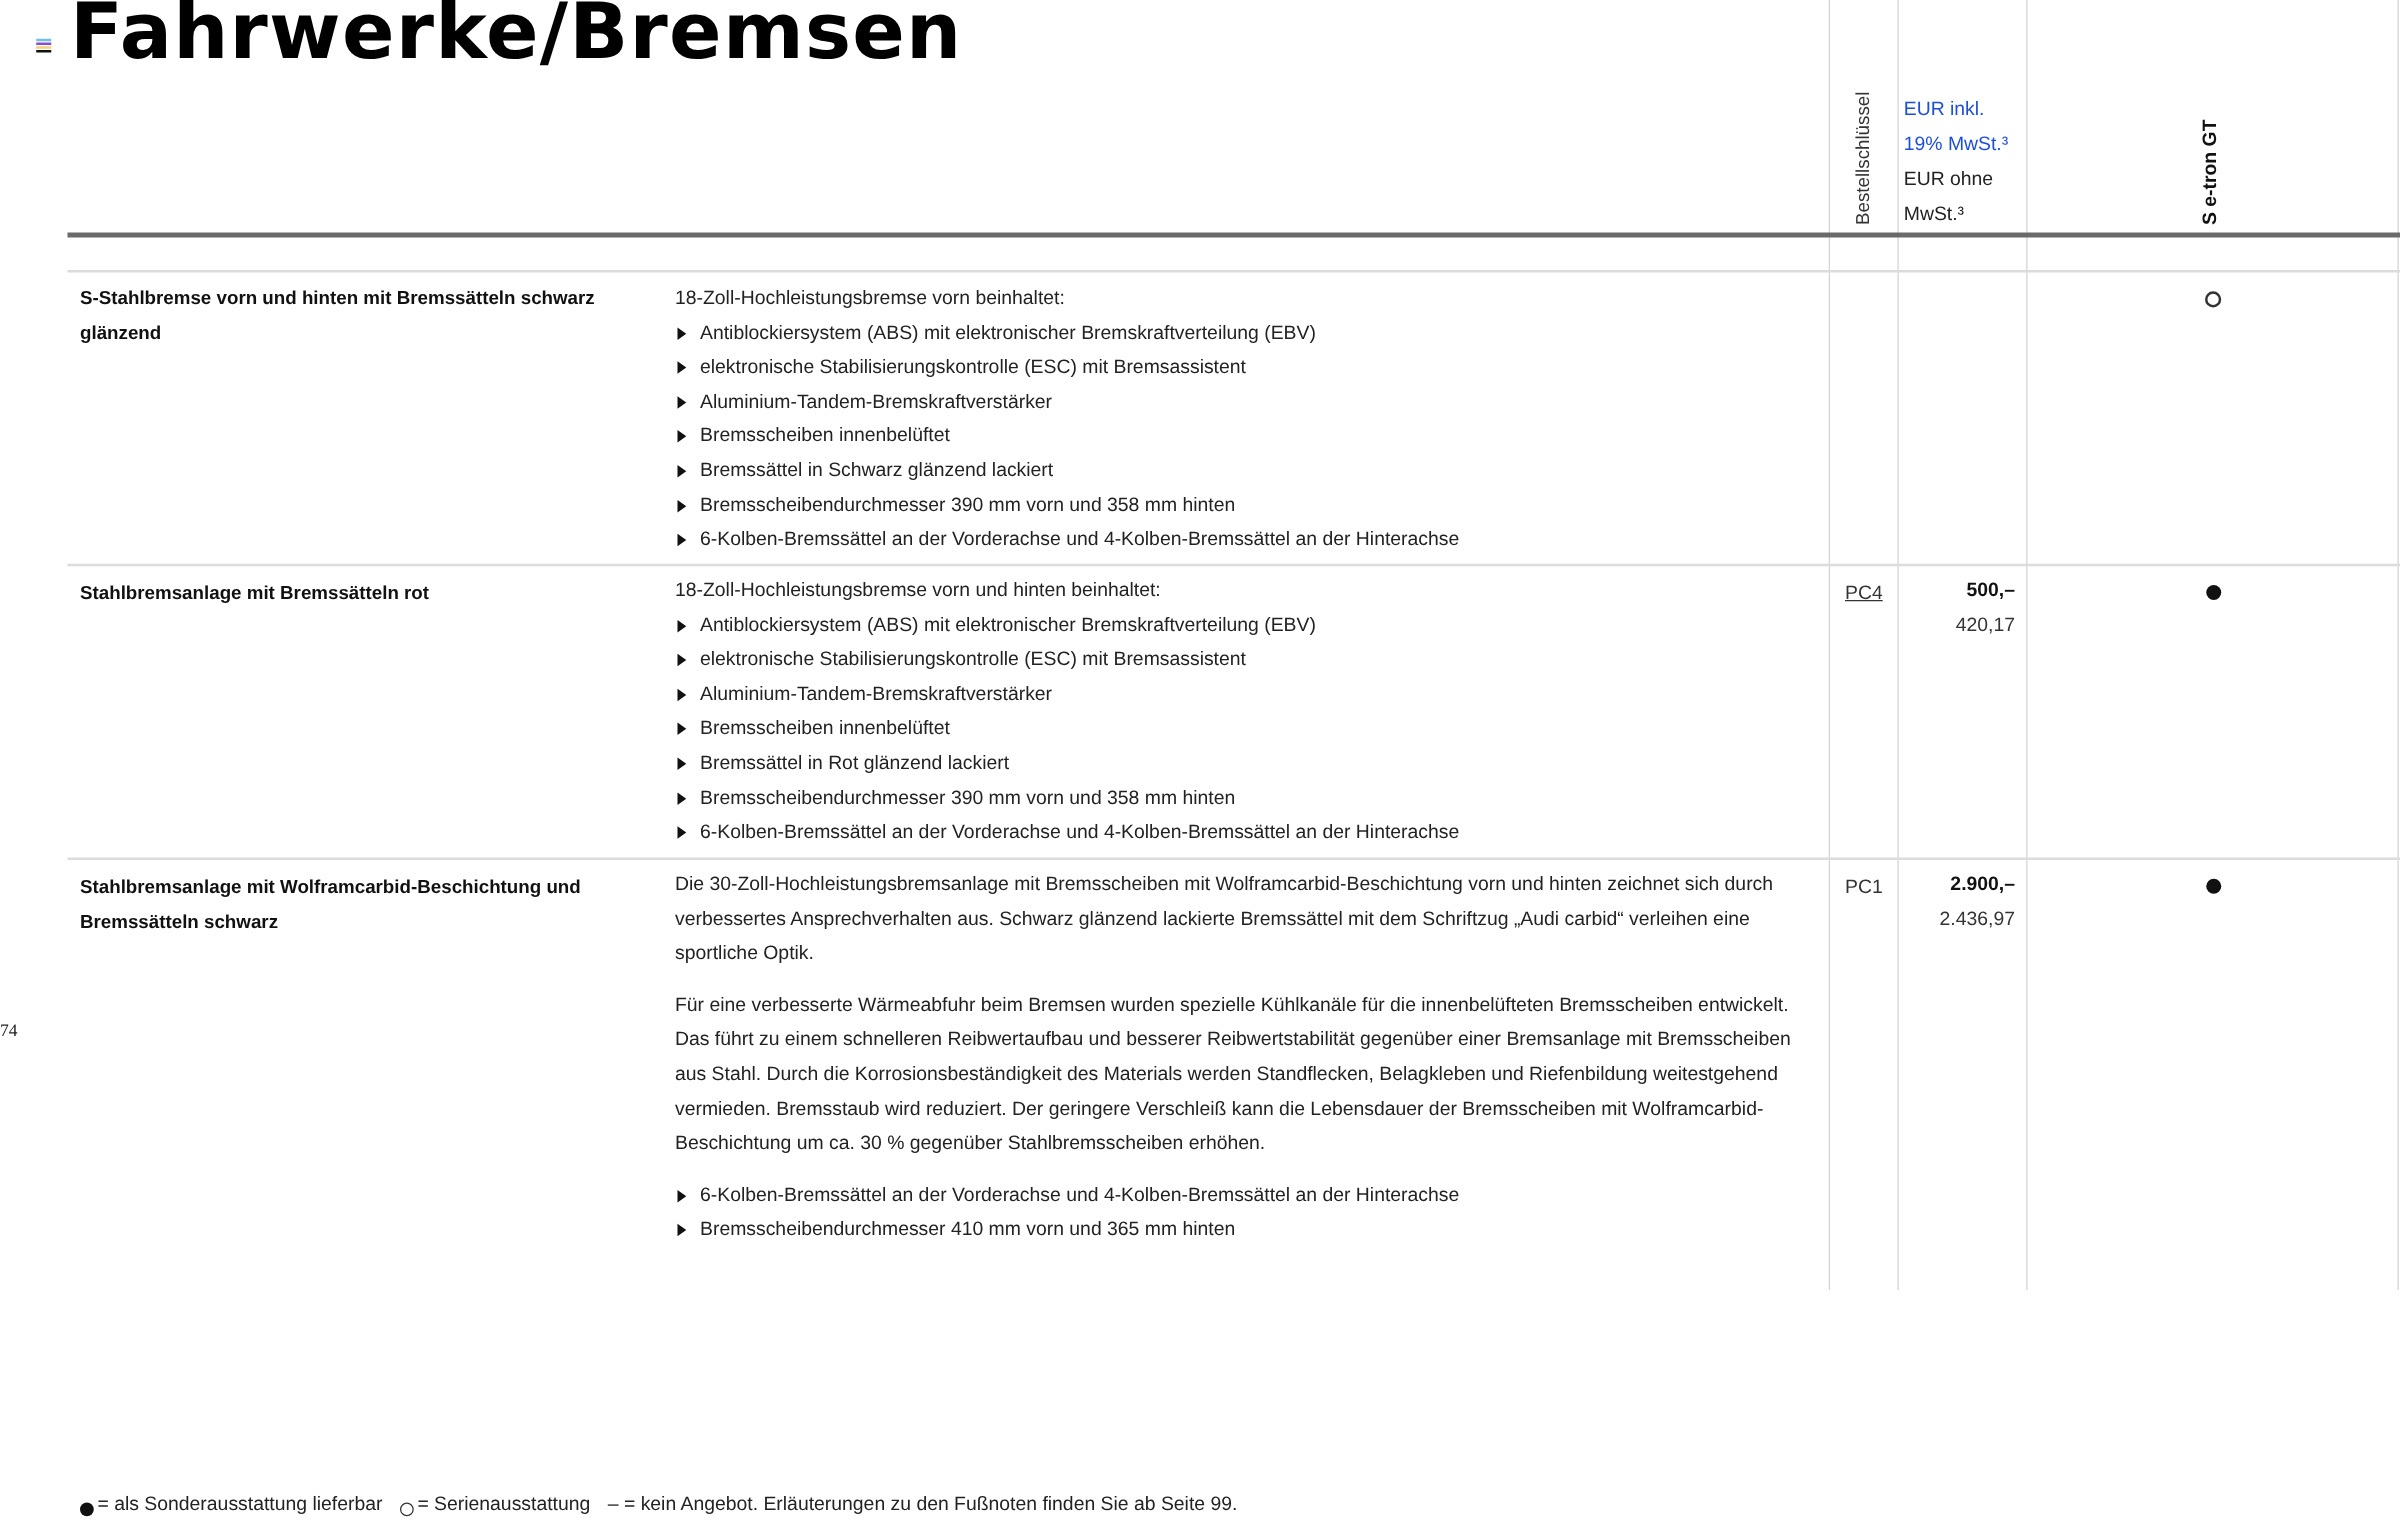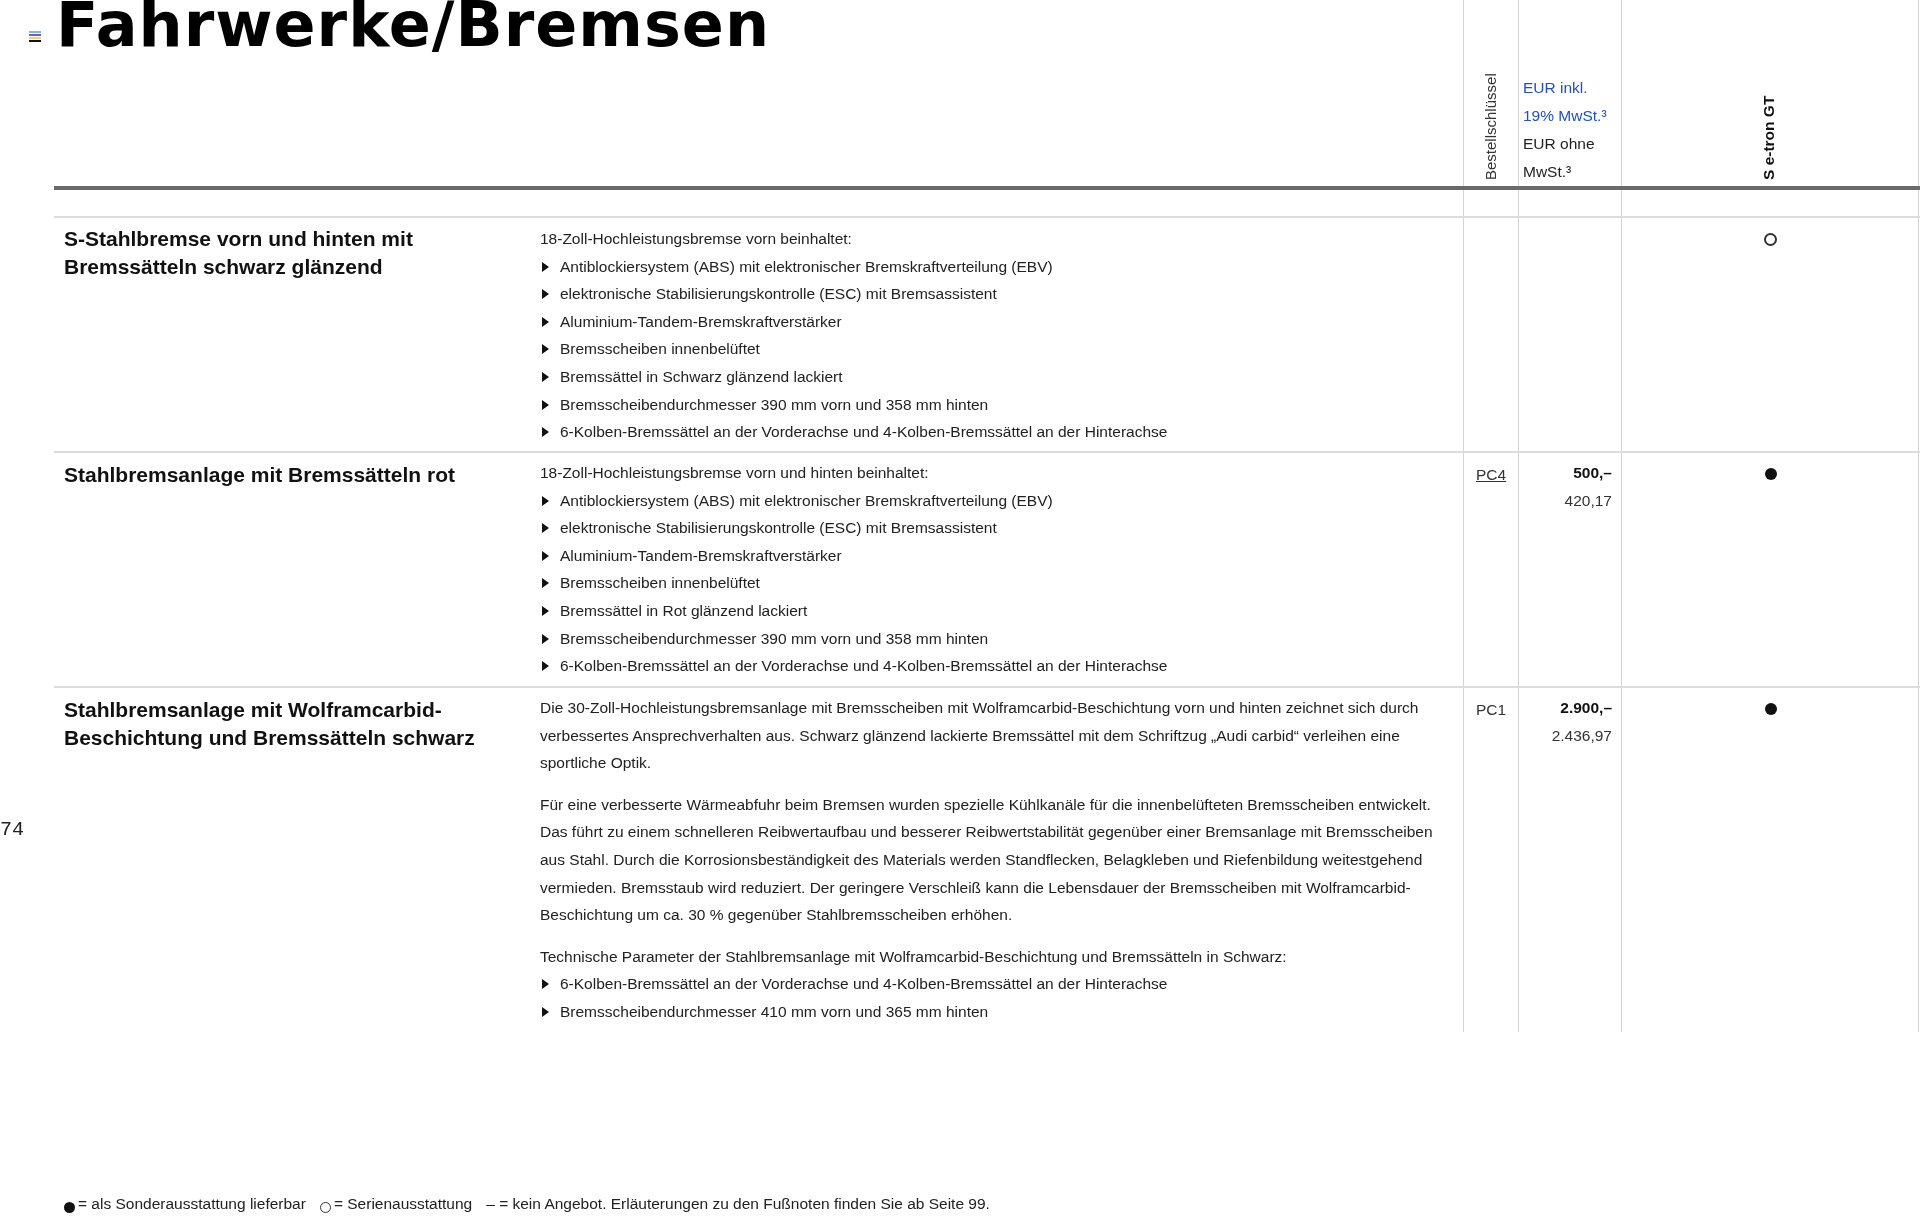--- a/index.html
+++ b/index.html
@@ -12,41 +12,41 @@
       position: absolute; left: 29px; top: 31px; width: 12px; height: 11px;
       display: flex; flex-direction: column; gap: 1px;
     }
     .color-marks span { display: block; height: 2px; }
     .page-title {
       position: absolute; left: 56px; top: -6px; margin: 0;
       font-family: "DejaVu Sans", sans-serif; font-weight: bold;
       font-size: 62px; letter-spacing: 1px; color: #000; line-height: 1.0;
     }
     .page-number {
-      position: absolute; left: 0; top: 818px; font-size: 20px; color: #222;
-      font-family: Liberation Mono, monospace;
+      position: absolute; left: 0; top: 818px; font-size: 14px; color: #222;
+      font-family: Liberation Serif, serif;
       text-align: center;
     }
     
     .vline { position: absolute; width: 1px; background: #d4d4d4; }
     .header-rule {
       position: absolute; left: 54px; top: 186px; width: 1866px; height: 4px; background: #6a6a6a;
     }
     .hline { position: absolute; left: 54px; height: 2px; background: #dcdcdc; width: 1866px; }
     .col-head-rot {
       position: absolute; transform: rotate(-90deg); transform-origin: left top;
       white-space: nowrap; font-size: 15px; color: #333;
     }
     .price-head {
       position: absolute; left: 1523px; top: 74px; font-size: 15.5px; line-height: 28px; color: #222;
     }
     .price-head .b { font-weight: normal; color: #1d4ed8; }
     .model-head { font-weight: bold; color: #111; font-size: 15.5px; }
     .row-title {
-      position: absolute; left: 10px; width: 460px; font-weight: bold; font-size: 21px;
+      position: absolute; left: 10px; width: 460px; font-weight: bold; font-size: 15px;
       line-height: 28px; color: #111;
     }
     .row-desc {
       position: absolute; left: 486px; width: 920px; font-size: 15.5px; line-height: 27.6px; color: #222;
     }
     .row-desc p { margin: 0 0 14px 0; }
     .row-desc ul { list-style: none; margin: 0; padding: 0; }
     .row-desc li { position: relative; padding-left: 20px; }
     .row-desc li .tri {
       position: absolute; left: 2px; top: 9px; width: 0; height: 0;
@@ -137,21 +137,20 @@
     <div>420,17</div>
   </div>
   <div class="avail filled" style="top:468px; left:1765px;"></div>
 </div>
 
 <div>
   <div class="row-title" style="left:64px; top:696px; width:440px;">Stahlbremsanlage mit Wolframcarbid-Beschichtung und Bremssätteln schwarz</div>
   <div class="row-desc" style="left:540px; top:694px; width:910px;">
     <p>Die 30-Zoll-Hochleistungsbremsanlage mit Bremsscheiben mit Wolframcarbid-Beschichtung vorn und hinten zeichnet sich durch verbessertes Ansprechverhalten aus. Schwarz glänzend lackierte Bremssättel mit dem Schriftzug „Audi carbid“ verleihen eine sportliche Optik.</p>
     <p>Für eine verbesserte Wärmeabfuhr beim Bremsen wurden spezielle Kühlkanäle für die innenbelüfteten Bremsscheiben entwickelt. Das führt zu einem schnelleren Reibwertaufbau und besserer Reibwertstabilität gegenüber einer Bremsanlage mit Bremsscheiben aus Stahl. Durch die Korrosionsbeständigkeit des Materials werden Standflecken, Belagkleben und Riefenbildung weitestgehend vermieden. Bremsstaub wird reduziert. Der geringere Verschleiß kann die Lebensdauer der Bremsscheiben mit Wolframcarbid-Beschichtung um ca. 30 % gegenüber Stahlbremsscheiben erhöhen.</p>
-    <div>Technische Parameter der Stahlbremsanlage mit Wolframcarbid-Beschichtung und Bremssätteln in Schwarz:</div>
     <ul>
       <li><span class="tri"></span><span>6-Kolben-Bremssättel an der Vorderachse und 4-Kolben-Bremssättel an der Hinterachse</span></li>
       <li><span class="tri"></span><span>Bremsscheibendurchmesser 410 mm vorn und 365 mm hinten</span></li>
     </ul>
   </div>
   <div class="code" style="left:1476px; top:696px;">PC1</div>
   <div class="price" style="top:694px; left:1476px;">
     <div class="incl">2.900,–</div>
     <div>2.436,97</div>
   </div>

